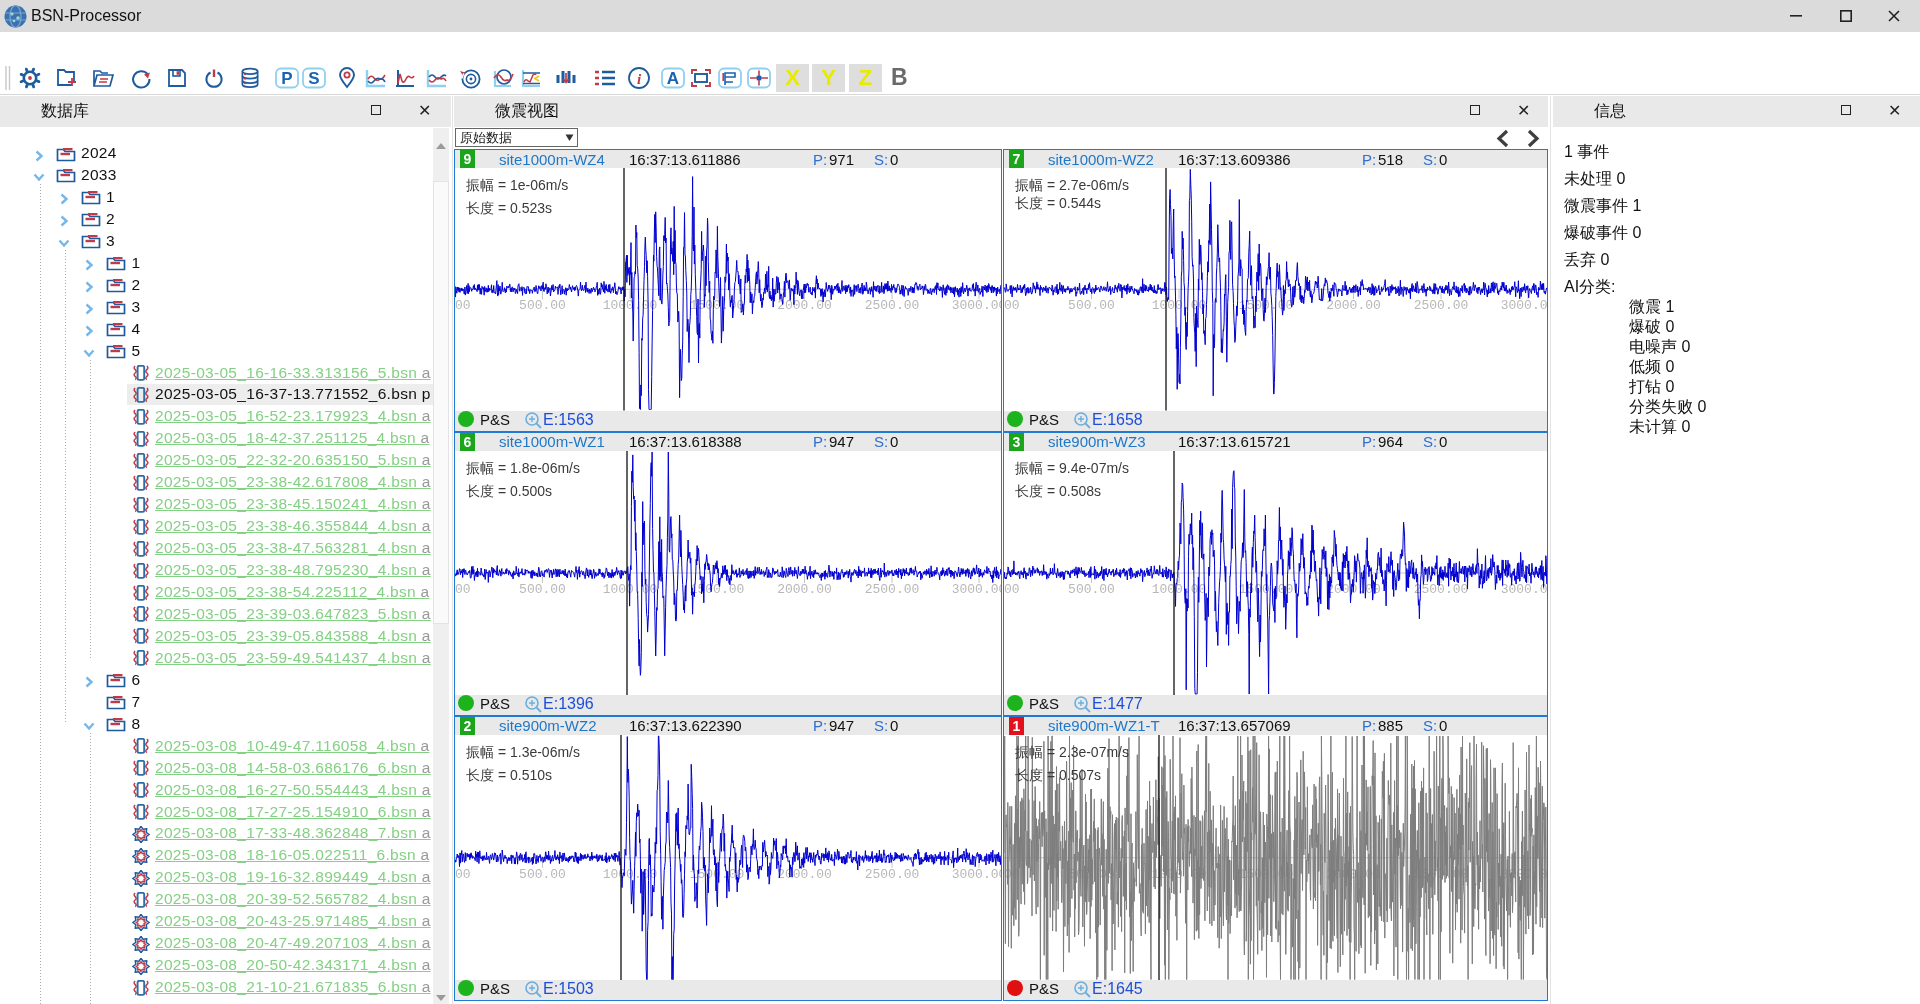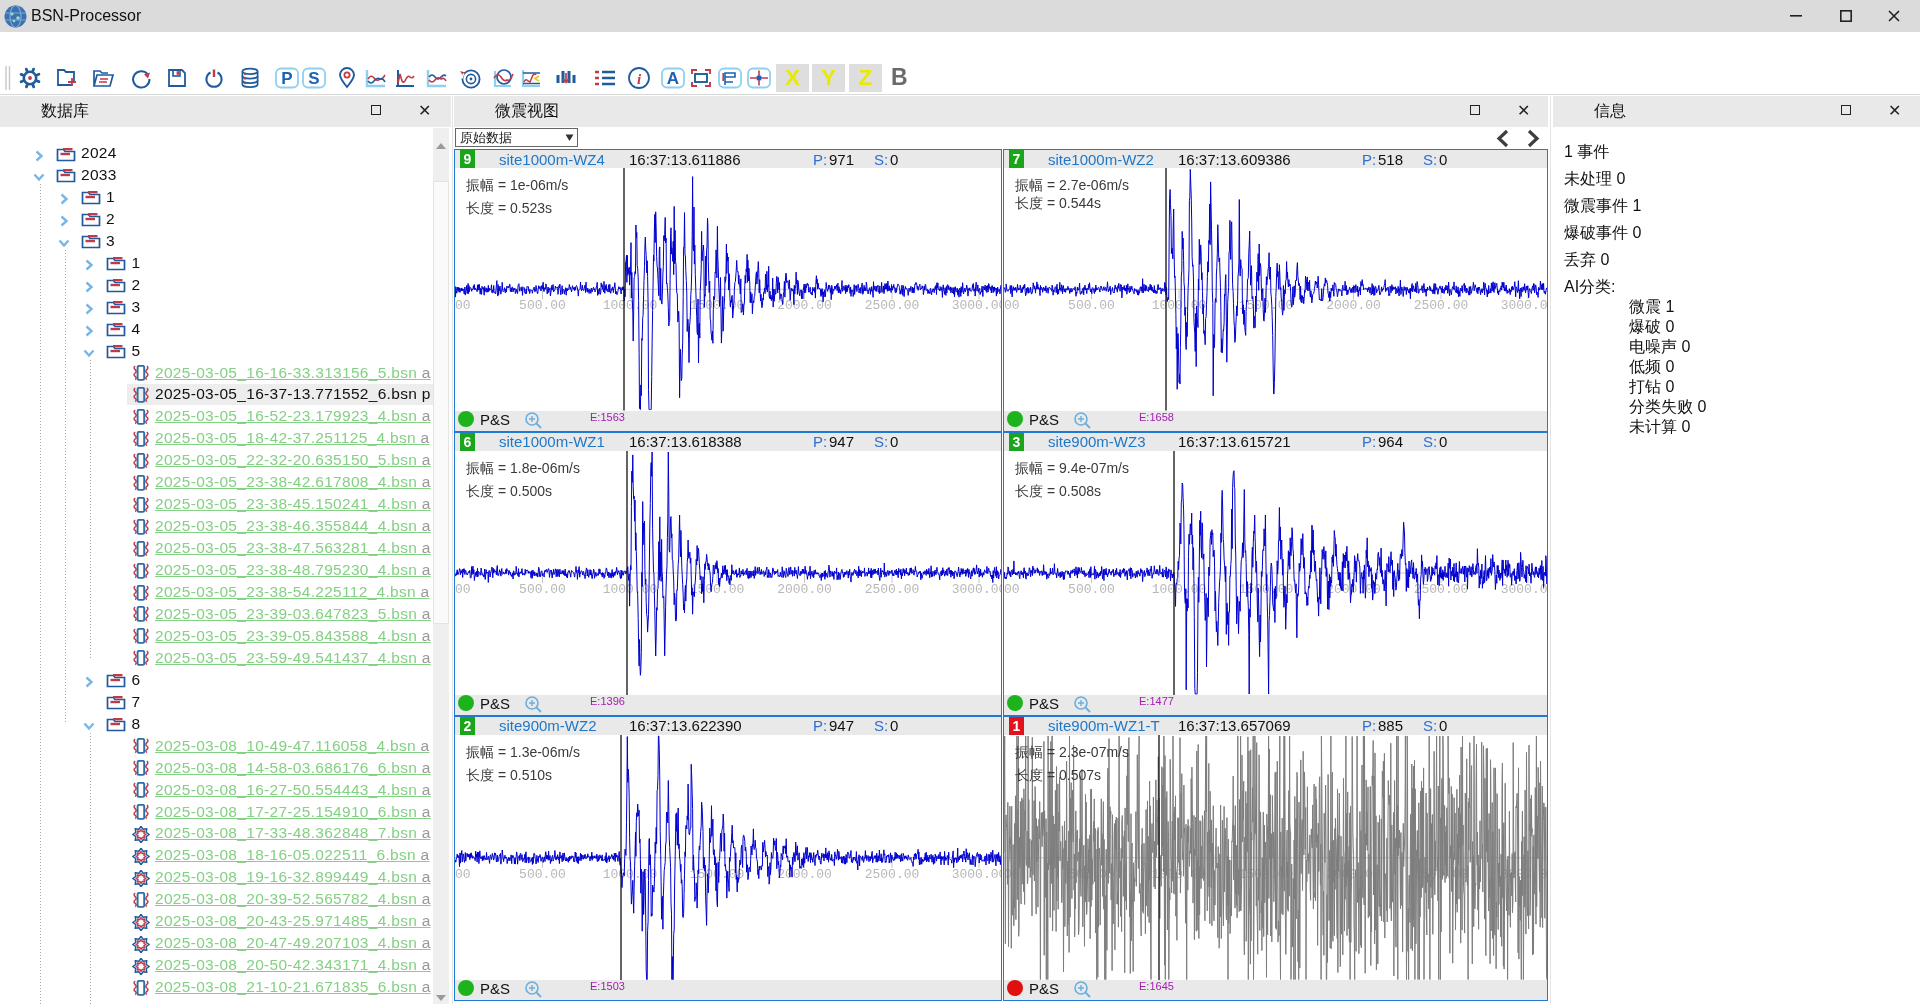--- a/index.html
+++ b/index.html
@@ -37,21 +37,21 @@
 .pval { position:absolute; left:374px; top:0.5px; color:#111; }
 .slab { position:absolute; left:419px; top:0.5px; color:#2e6fd0; }
 .pval2 { position:absolute; left:435px; top:0.5px; color:#111; }
 .cwave { position:relative; background:#fff; overflow:hidden; }
 .cwave svg { position:absolute; left:0; top:0; }
 .winfo { position:absolute; left:11px; top:9px; font-size:14px; color:#3a3a3a; }
 .axlab { font-family:"Liberation Mono",monospace; font-size:13px; fill:#b8b8b8; }
 .cftr { position:relative; height:20px; background:#e9e9e9; display:flex; align-items:flex-start; }
 .circ { display:inline-block; width:16px; height:16px; border-radius:50%; margin-left:3px; }
 .psl { font-size:15px; color:#111; margin-left:6px; }
-.eval { font-size:11px; color:#a21caf; margin-left:47px; }
+.eval { font-size:16px; color:#1d4ed8; }
 .inforow { position:absolute; font-size:16px; color:#111; }
 #rightpanel { position:absolute; left:1553px; top:127px; width:367px; height:877px; background:#fff; }
 .navchev { position:absolute; top:129px; }
 </style></head><body>
 <div id="root">
 
 <div id="titlebar">
 <svg style="position:absolute;left:4px;top:5px" width="23" height="23" viewBox="0 0 23 23">
 <circle cx="11.5" cy="11.5" r="11" fill="#3a72b0"></circle>
 <ellipse cx="11.5" cy="11.5" rx="5.5" ry="11" fill="none" stroke="#7fa8cf" stroke-width="1.2"></ellipse>

